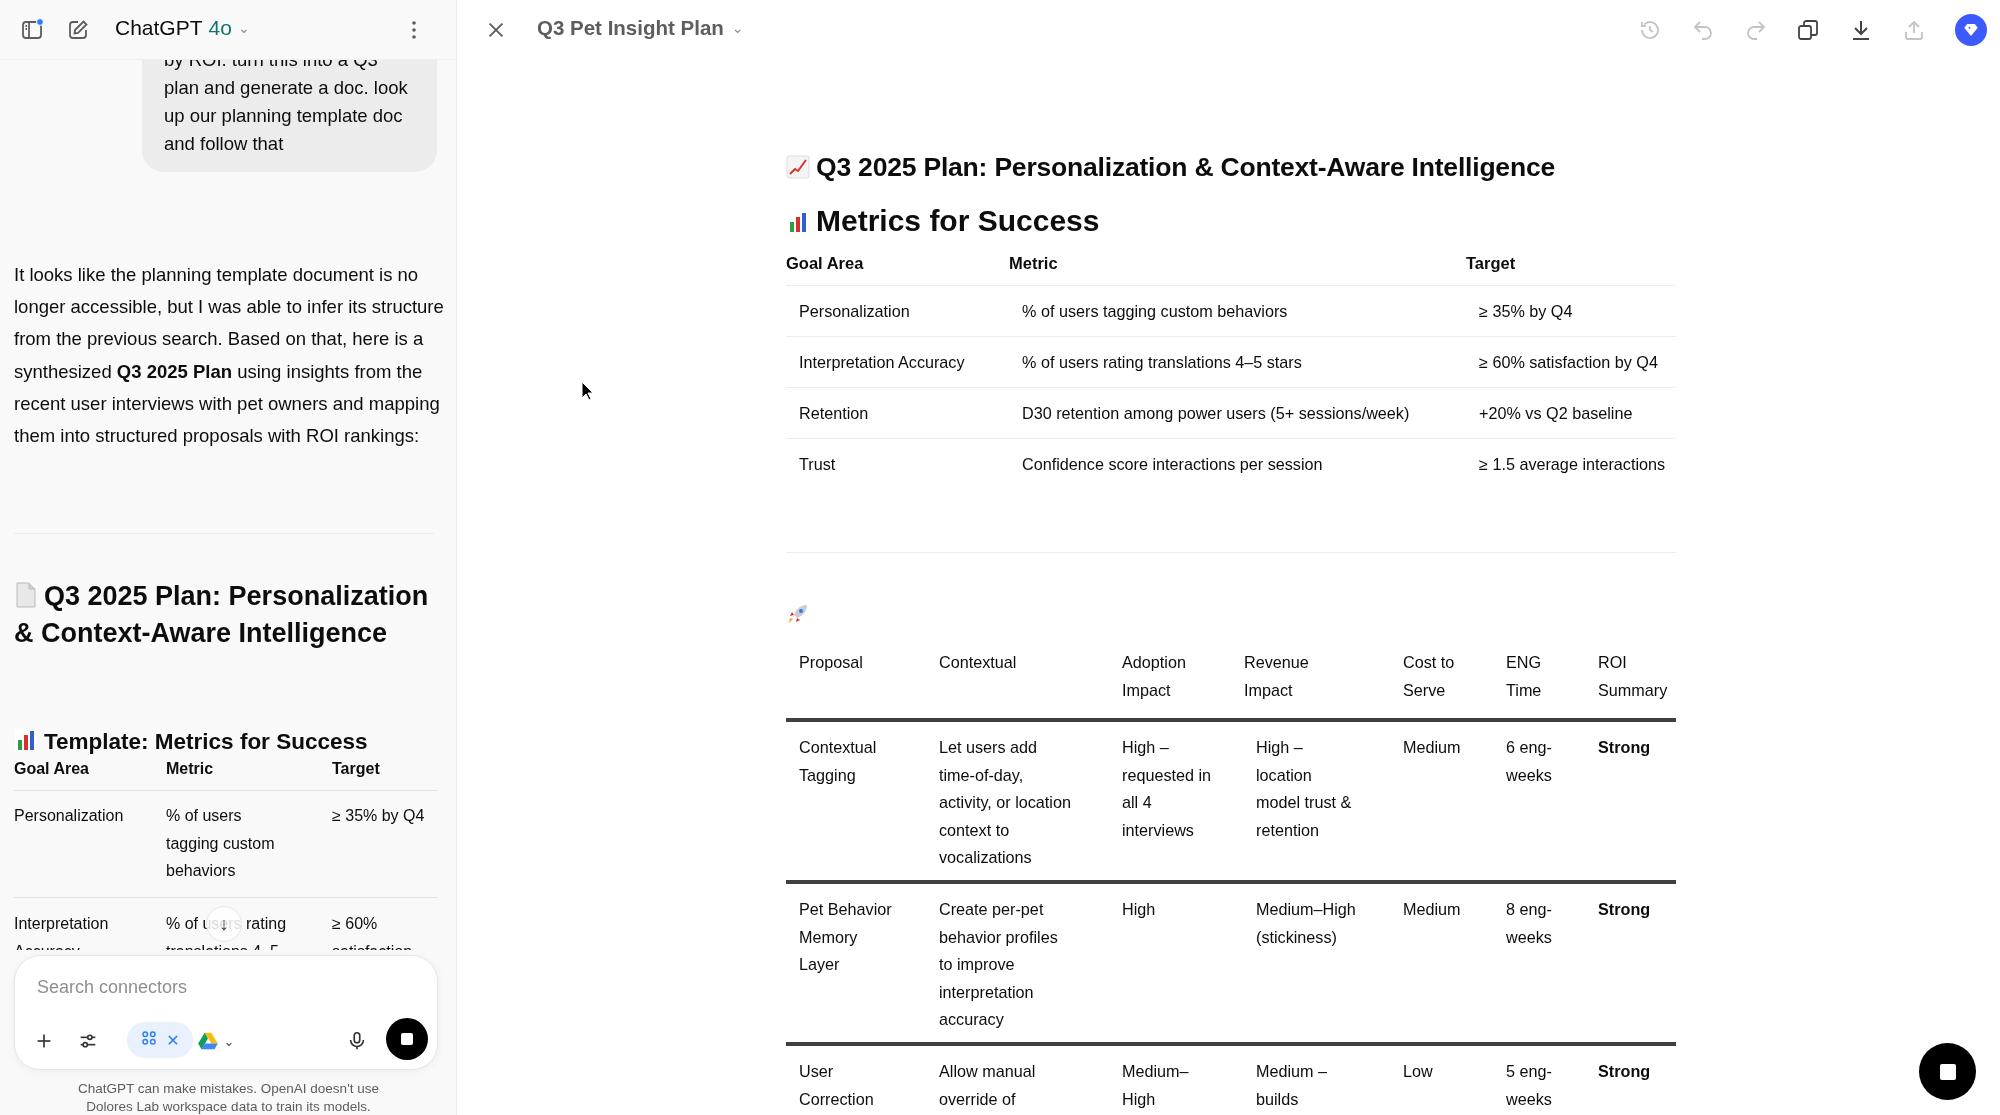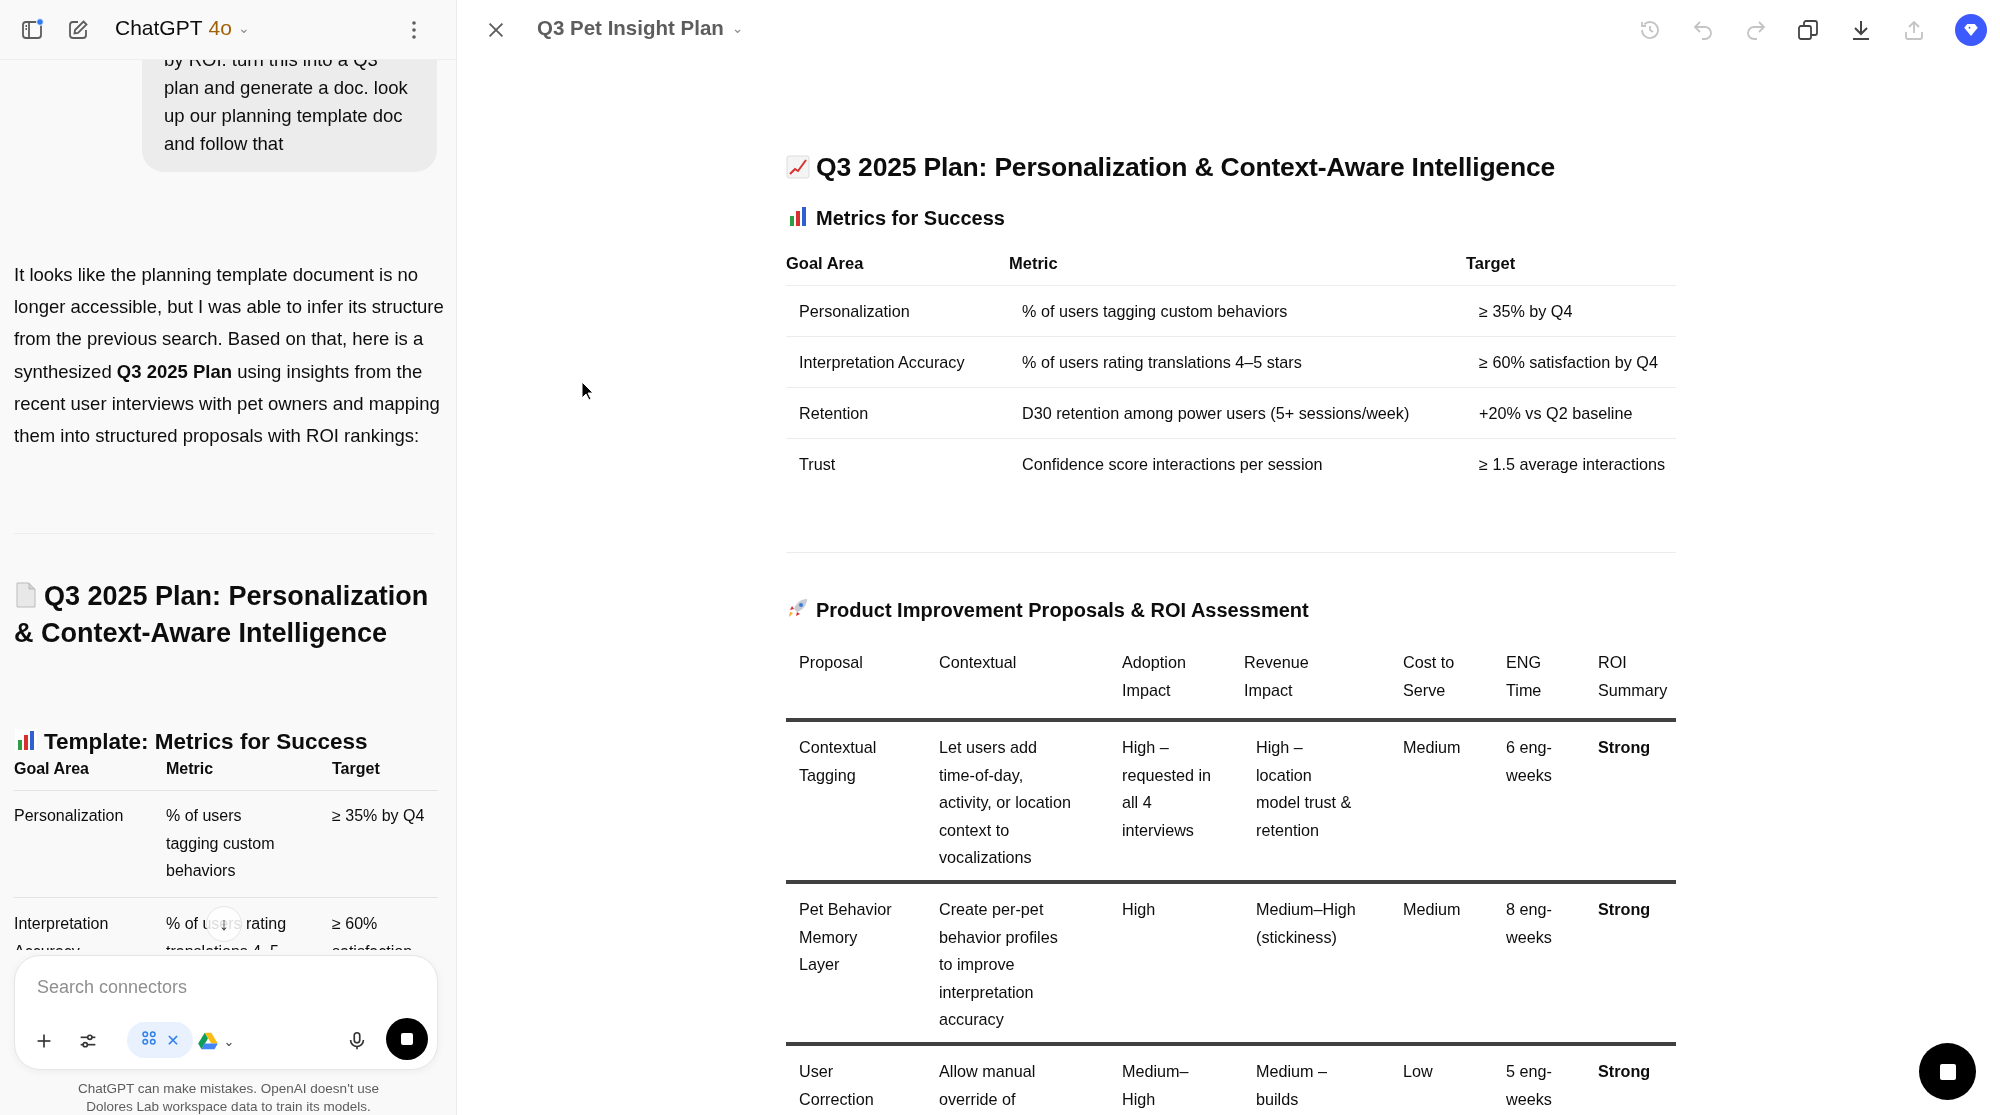--- a/index.html
+++ b/index.html
@@ -5,21 +5,21 @@
   * { box-sizing: border-box; margin: 0; padding: 0; }
   html, body { width: 2000px; height: 1115px; overflow: hidden; background: #fff; }
   body { font-family: "Liberation Sans", sans-serif; color: #0d0d0d; position: relative; }
 
   
   .chat-panel { position: absolute; left: 0; top: 0; width: 457px; height: 1115px; background: #f9f9f9; border-right: 1px solid #ececec; overflow: hidden; }
   .chat-header { position: absolute; left: 0; top: 0; width: 457px; height: 60px; background: #f9f9f9; display: flex; align-items: center; z-index: 5; border-bottom: 1px solid #efefef; }
   .hdr-icon { position: absolute; top: 16px; width: 28px; height: 28px; display: flex; align-items: center; justify-content: center; }
   .hdr-icon svg { width: 24px; height: 24px; }
   .model-title { position: absolute; left: 115px; top: 16px; font-size: 21px; color: #0d0d0d; display: flex; align-items: center; gap: 6px; }
-  .model-title .ver { color: #a16207; }
+  .model-title .ver { color: #0f766e; }
   .model-title .chev { color: #8e8e8e; font-size: 14px; }
 
   .user-bubble { position: absolute; left: 142px; top: 28px; width: 295px; background: #ececec; border-radius: 22px; padding: 18px 22px 14px 22px; font-size: 18.5px; line-height: 28px; color: #0d0d0d; }
   .user-bubble .line { display: block; white-space: nowrap; }
 
   .assistant-text { position: absolute; left: 14px; top: 259px; width: 430px; font-size: 18.5px; line-height: 32.2px; color: #0d0d0d; }
   .assistant-text b { font-weight: bold; }
 
   .sep-line { position: absolute; left: 14px; width: 420px; height: 1px; background: #ededed; }
 
@@ -48,21 +48,21 @@
   .canvas-header { position: absolute; left: 0; top: 0; width: 1234px; height: 60px; }
   .close-btn { position: absolute; left: 24px; top: 16px; width: 28px; height: 28px; display: flex; align-items: center; justify-content: center; }
   .doc-title { position: absolute; left: 79px; top: 16px; font-size: 20.5px; font-weight: bold; color: #5d5d5d; display: flex; align-items: center; gap: 8px; }
   .doc-title .chev { font-size: 14px; color: #8e8e8e; font-weight: normal; }
   .tool-icon { position: absolute; top: 15px; width: 30px; height: 30px; display: flex; align-items: center; justify-content: center; }
   .tool-icon svg { width: 24px; height: 24px; }
   .avatar { position: absolute; left: 1497px; top: 14px; width: 32px; height: 32px; border-radius: 50%; background: #3d5afe; display: flex; align-items: center; justify-content: center; }
 
   .doc { position: absolute; left: 328px; top: 140px; width: 950px; font-family: "Liberation Sans", sans-serif; }
   .doc-h1 { position: absolute; left: 0; top: 12px; font-size: 26.5px; font-weight: bold; color: #0d0d0d; white-space: nowrap; letter-spacing: -0.2px; }
-  .doc-h2 { position: absolute; left: 0; font-size: 20px; font-weight: bold; color: #0d0d0d; white-space: nowrap; }
+  .doc-h2 { position: absolute; left: 0; font-size: 30px; font-weight: bold; color: #0d0d0d; white-space: nowrap; }
   .emoji { display: inline-block; width: 24px; height: 24px; vertical-align: -3px; margin-right: 6px; }
 
   .mtable { position: absolute; left: 0; top: 110px; width: 890px; font-size: 16.2px; color: #0d0d0d; }
   .mtable .th { position: absolute; top: 0; font-weight: bold; font-size: 16.5px; }
   .mtable .row { position: absolute; left: 0; width: 890px; height: 51px; border-top: 1px solid #ececec; }
   .mtable .cell { position: absolute; top: 16px; white-space: nowrap; }
 
   .doc-divider { position: absolute; left: 0; top: 412px; width: 890px; height: 1px; background: #ececec; }
 
   .ptable { position: absolute; left: 0; top: 502px; width: 890px; font-size: 16.2px; color: #0d0d0d; }
@@ -342,21 +342,21 @@
 
     <div class="doc-h2" style="top:456px;">
       <span class="emoji">
         <svg viewBox="0 0 24 24">
             <path d="M21 3c-6 0-11 4-13 10l3 3c6-2 10-7 10-13z" fill="#c8ccd4"></path>
             <circle cx="15" cy="9" r="2" fill="#3a7bd5"></circle>
             <path d="M8 13l-4 1 2-4z" fill="#d8302f"></path>
             <path d="M11 16l-1 4 4-2z" fill="#d8302f"></path>
             <path d="M7 17l-4 4 1-5z" fill="#f9a825"></path>
           </svg>
-      </span><span>Product Improvement Proposals &amp; ROI Assessment</span>
+      </span>
     </div>
 
     <div class="ptable" style="top:508px;">
       <div class="th" style="left:13px;">
         <div>Proposal</div>
       </div>
       <div class="th" style="left:153px;">
         <div>Contextual</div>
       </div>
       <div class="th" style="left:336px;">

